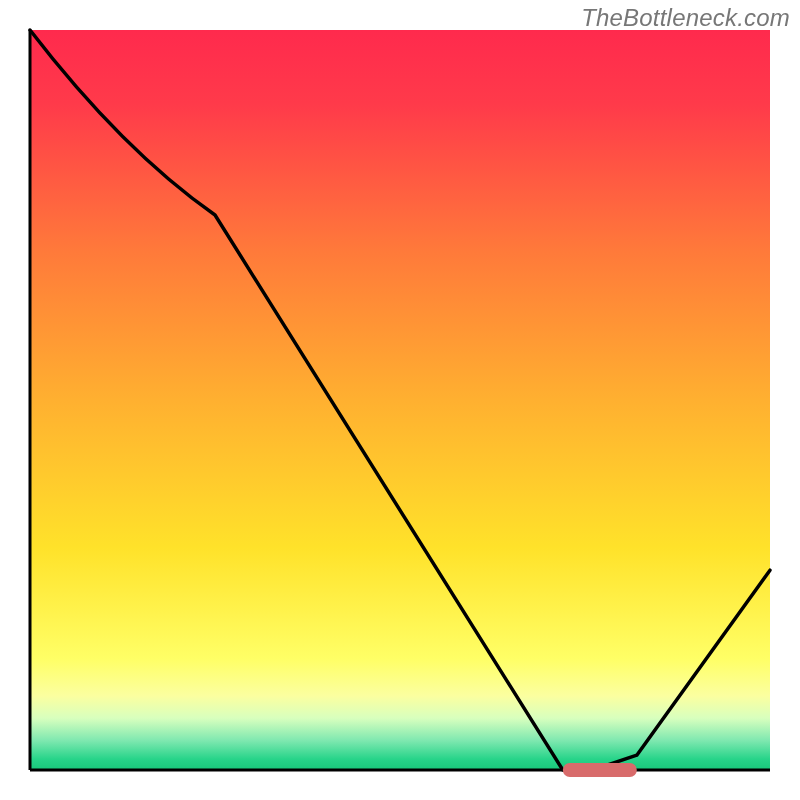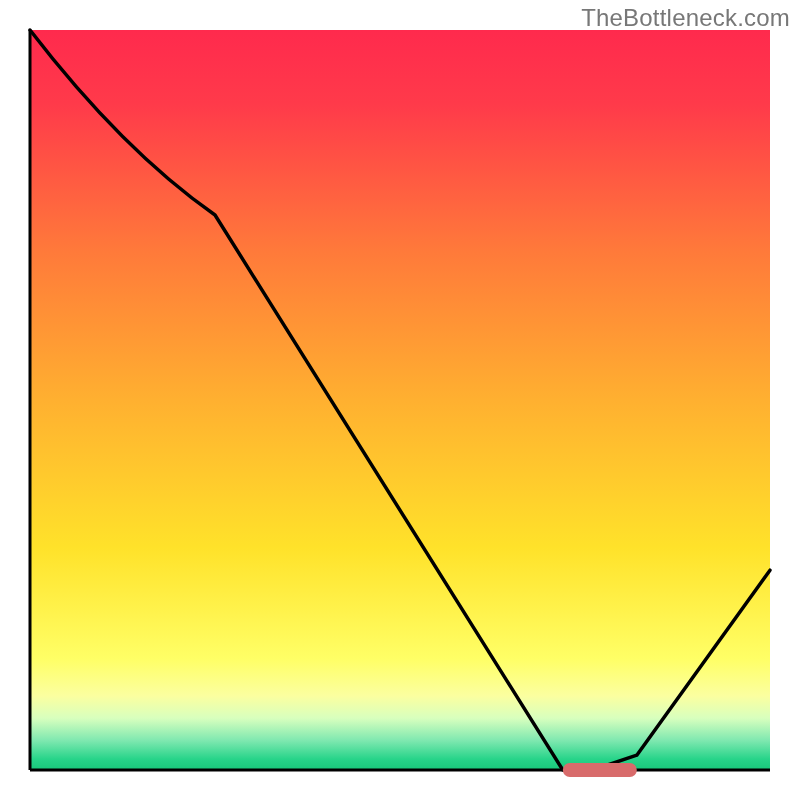--- a/index.html
+++ b/index.html
@@ -7,20 +7,21 @@
     padding: 0;
     width: 800px;
     height: 800px;
     background: #ffffff;
     font-family: Arial, Helvetica, sans-serif;
   }
   .container {
     position: relative;
     width: 800px;
     height: 800px;
+    font-style: italic;
   }
   .watermark {
     position: absolute;
     top: 4px;
     right: 10px;
     font-size: 24px;
     font-weight: 500;
     color: #777;
     letter-spacing: 0.2px;
   }

